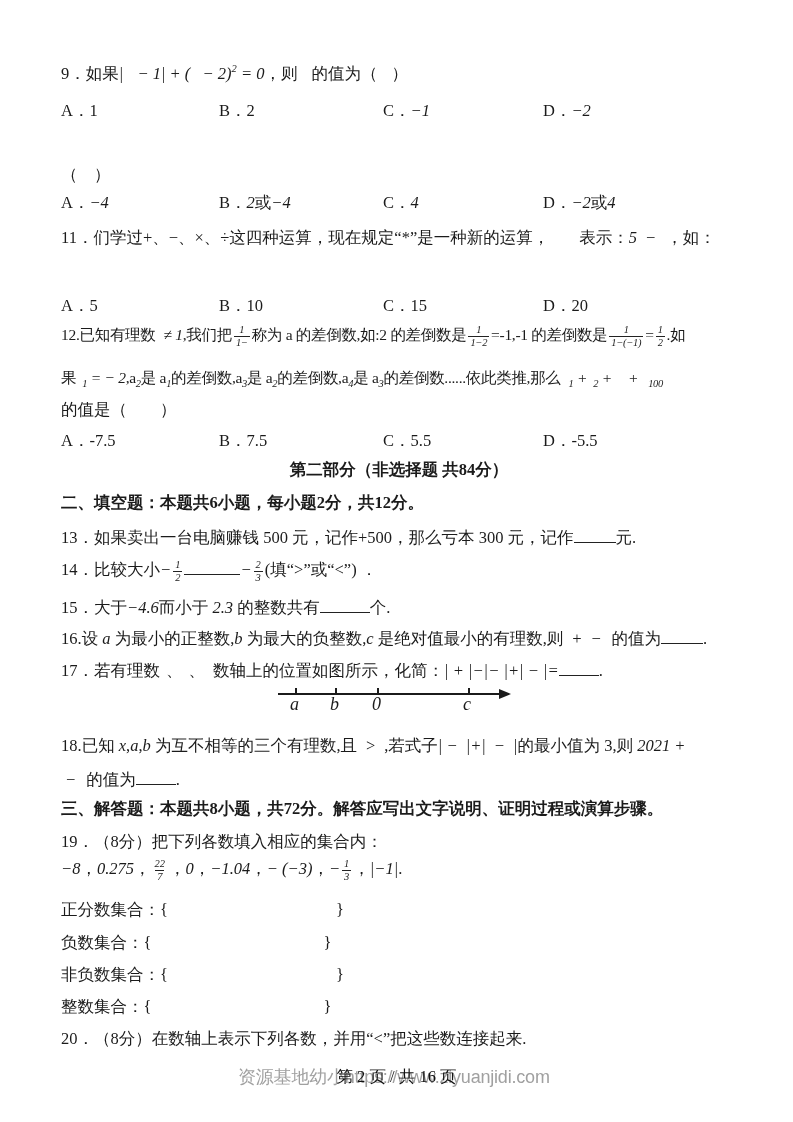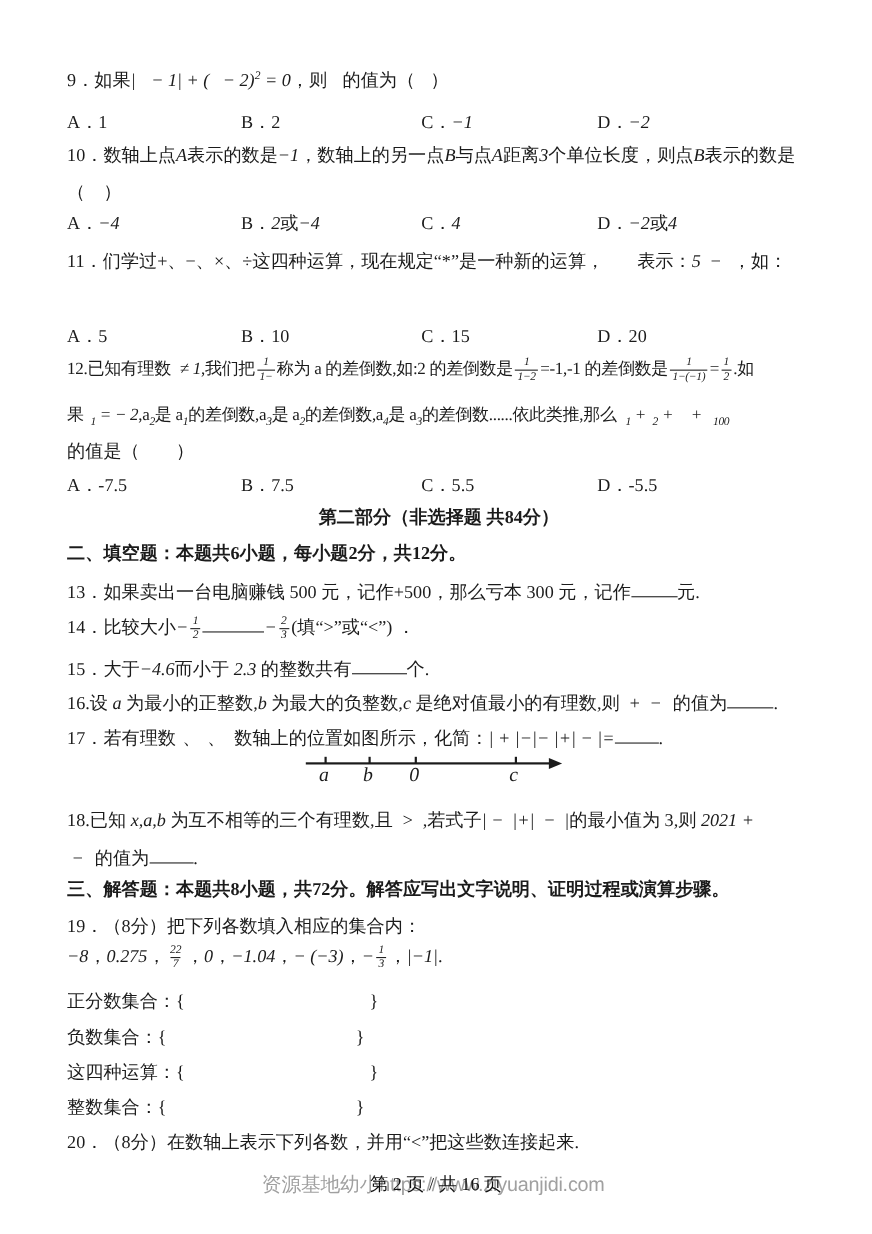--- a/index.html
+++ b/index.html
@@ -59,21 +59,20 @@
 <div class="page">
 
   <div class="line" style="top:62px"><span class="zh">9．如果</span><span class="it">| </span><span class="sp" style="width: 10px;"></span><span class="it">− 1| + ( </span><span class="sp" style="width: 8px;"></span><span class="it">− 2)</span><sup class="it">2</sup><span class="it"> = 0</span><span class="zh">，则</span><span class="sp" style="width: 14px;"></span><span class="zh">的值为（</span><span class="sp" style="width: 14px;"></span><span class="zh">）</span></div>
   <div class="line opts" style="top:100px">
       <span class="opt"><span class="zh">A．</span><span class="zh">1</span></span>
       <span class="opt"><span class="zh">B．</span><span class="zh">2</span></span>
       <span class="opt"><span class="zh">C．</span><span class="it">−1</span></span>
       <span class="opt"><span class="zh">D．</span><span class="it">−2</span></span>
     </div>
 
-  <div class="line" style="top:130px"><span class="zh">10．数轴上点</span><span class="it">A</span><span class="zh">表示的数是</span><span class="it">−1</span><span class="zh">，数轴上的另一点</span><span class="it">B</span><span class="zh">与点</span><span class="it">A</span><span class="zh">距离</span><span class="it">3</span><span class="zh">个单位长度，则点</span><span class="it">B</span><span class="zh">表示的数是</span></div>
   <div class="line" style="top:164px">（　）</div>
   <div class="line opts" style="top:192px">
       <span class="opt"><span class="zh">A．</span><span class="it">−4</span></span>
       <span class="opt"><span class="zh">B．</span><span class="it">2</span><span class="zh">或</span><span class="it">−4</span></span>
       <span class="opt"><span class="zh">C．</span><span class="it">4</span></span>
       <span class="opt"><span class="zh">D．</span><span class="it">−2</span><span class="zh">或</span><span class="it">4</span></span>
     </div>
 
   <div class="line" style="top:227px"><span class="zh">11．们学过+、−、×、÷这四种运算，现在规定“*”是一种新的运算，</span><span class="sp" style="width: 30px;"></span><span class="zh">表示：</span><span class="it">5</span><span class="sp" style="width: 8px;"></span><span class="it">−</span><span class="sp" style="width: 10px;"></span><span class="zh">，如：</span></div>
   <div class="line opts" style="top:295px">
@@ -142,21 +141,21 @@
   <div class="line" style="top:858px"><span class="it">−8</span><span class="zh">，</span><span class="it">0.275</span><span class="zh">，</span><span class="frac">
         <span class="fn">22</span>
         <span class="fd">7</span>
       </span><span class="zh">，</span><span class="it">0</span><span class="zh">，</span><span class="it">−1.04</span><span class="zh">，</span><span class="it">− (−3)</span><span class="zh">，</span><span class="it">−</span><span class="frac">
         <span class="fn">1</span>
         <span class="fd">3</span>
       </span><span class="zh">，</span><span class="it">|−1|</span><span class="zh">.</span></div>
 
   <div class="line" style="top:899px"><span class="zh">正分数集合：{</span><span class="sp" style="width: 168px;"></span><span class="zh">}</span></div>
   <div class="line" style="top:932px"><span class="zh">负数集合：{</span><span class="sp" style="width: 172px;"></span><span class="zh">}</span></div>
-  <div class="line" style="top:964px"><span class="zh">这四种运算：{</span><span class="sp" style="width: 168px;"></span><span class="zh">}</span></div>
+  <div class="line" style="top:964px"><span class="zh">非负数集合：{</span><span class="sp" style="width: 168px;"></span><span class="zh">}</span></div>
   <div class="line" style="top:996px"><span class="zh">整数集合：{</span><span class="sp" style="width: 172px;"></span><span class="zh">}</span></div>
 
   <div class="line" style="top:1028px">20．（8分）在数轴上表示下列各数，并用“&lt;”把这些数连接起来.</div>
 
   <div class="footer">
     <span class="watermark">资源基地幼小https://www.ziyuanjidi.com</span>
     <span class="page-info">第 2 页 / 共 16 页</span>
   </div>
 
 </div>

